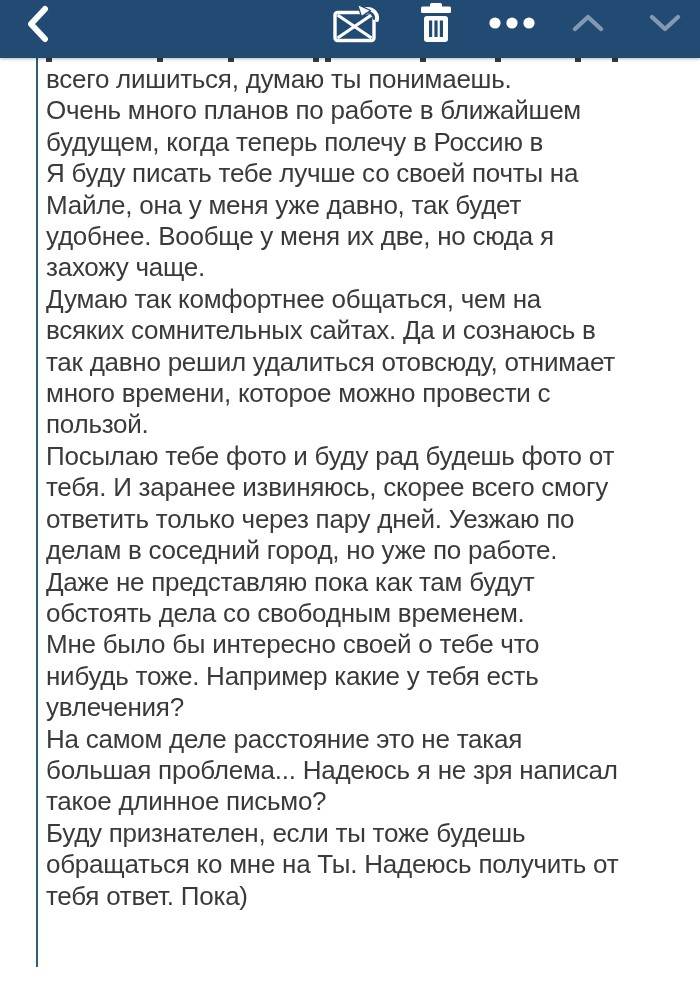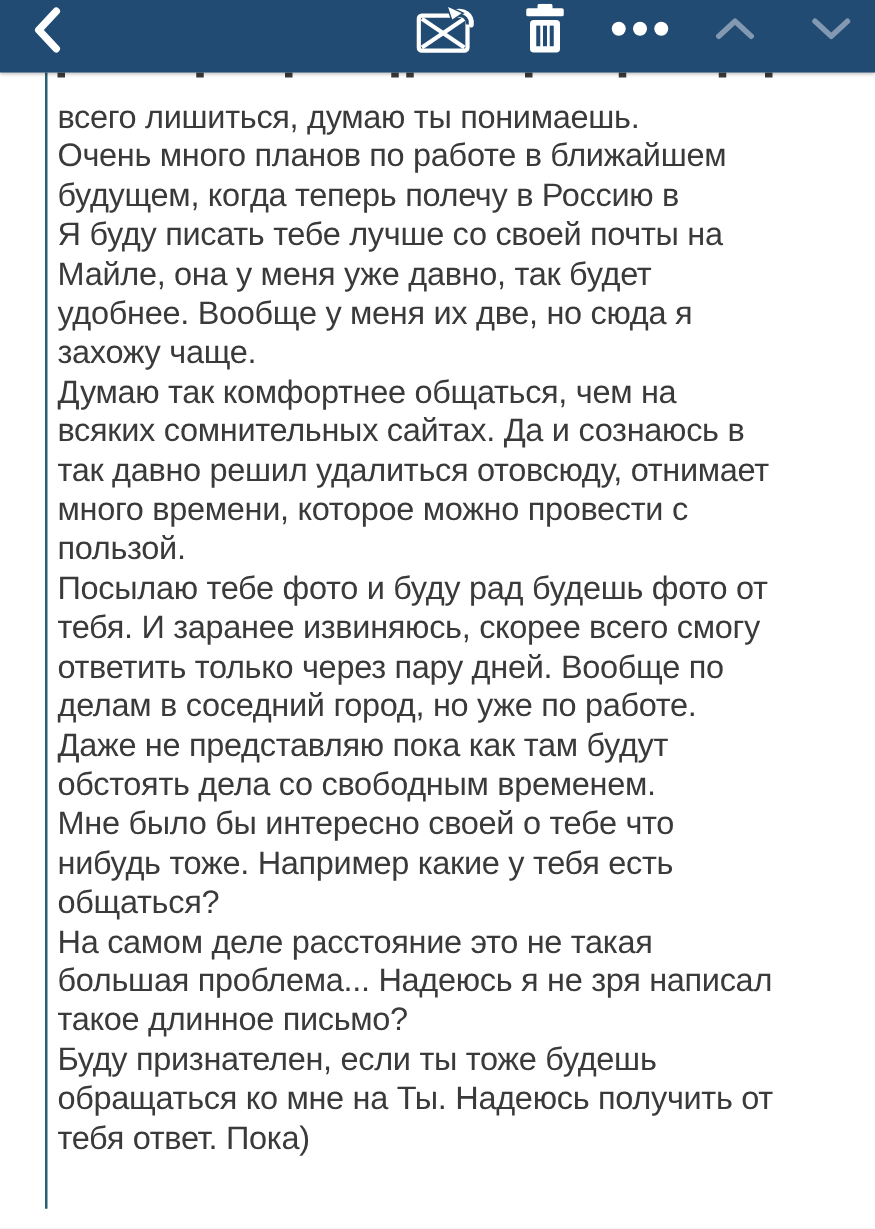--- a/index.html
+++ b/index.html
@@ -29,21 +29,21 @@
   .btn-more{position:absolute;left:486px;top:1px;width:52px;}
   .btn-up{position:absolute;left:570px;top:1px;width:36px;}
   .btn-down{position:absolute;left:647px;top:1px;width:36px;}
   
   .quote-bar{
     position:absolute;left:36px;top:58px;width:2px;height:909px;
     background:#2d5f73;
   }
   .message-body{
     position:absolute;top:58px;left:46px;right:14px;bottom:0;
-    padding-top:20px;
+    padding-top:6px;
     color:#3a3a3a;
   }
   .msg-line{
     font-size:26px;line-height:31.4px;letter-spacing:-0.25px;
     white-space:nowrap;
   }
   
   .clipped-frags{position:absolute;top:58px;left:46px;width:620px;height:5px;}
   .clipped-frags i{
     position:absolute;left:0;top:0;width:6px;height:3.5px;background:#3a3a3a;
@@ -134,27 +134,27 @@
       <div class="msg-line">Майле, она у меня уже давно, так будет</div>
       <div class="msg-line">удобнее. Вообще у меня их две, но сюда я</div>
       <div class="msg-line">захожу чаще.</div>
       <div class="msg-line">Думаю так комфортнее общаться, чем на</div>
       <div class="msg-line">всяких сомнительных сайтах. Да и сознаюсь в</div>
       <div class="msg-line">так давно решил удалиться отовсюду, отнимает</div>
       <div class="msg-line">много времени, которое можно провести с</div>
       <div class="msg-line">пользой.</div>
       <div class="msg-line">Посылаю тебе фото и буду рад будешь фото от</div>
       <div class="msg-line">тебя. И заранее извиняюсь, скорее всего смогу</div>
-      <div class="msg-line">ответить только через пару дней. Вообще по</div>
+      <div class="msg-line">ответить только через пару дней. Уезжаю по</div>
       <div class="msg-line">делам в соседний город, но уже по работе.</div>
       <div class="msg-line">Даже не представляю пока как там будут</div>
       <div class="msg-line">обстоять дела со свободным временем.</div>
       <div class="msg-line">Мне было бы интересно своей о тебе что</div>
       <div class="msg-line">нибудь тоже. Например какие у тебя есть</div>
-      <div class="msg-line">общаться?</div>
+      <div class="msg-line">увлечения?</div>
       <div class="msg-line">На самом деле расстояние это не такая</div>
       <div class="msg-line">большая проблема... Надеюсь я не зря написал</div>
       <div class="msg-line">такое длинное письмо?</div>
       <div class="msg-line">Буду признателен, если ты тоже будешь</div>
       <div class="msg-line">обращаться ко мне на Ты. Надеюсь получить от</div>
       <div class="msg-line">тебя ответ. Пока)</div>
     </div>
 
 </div>
 

